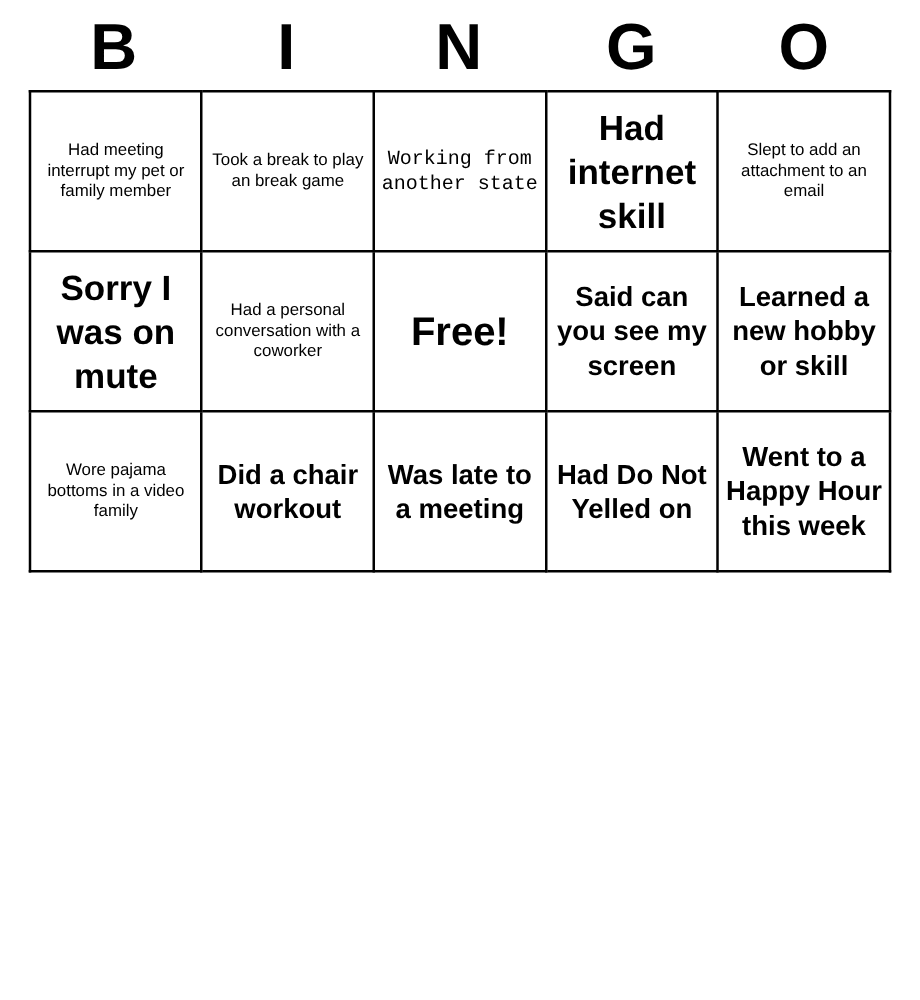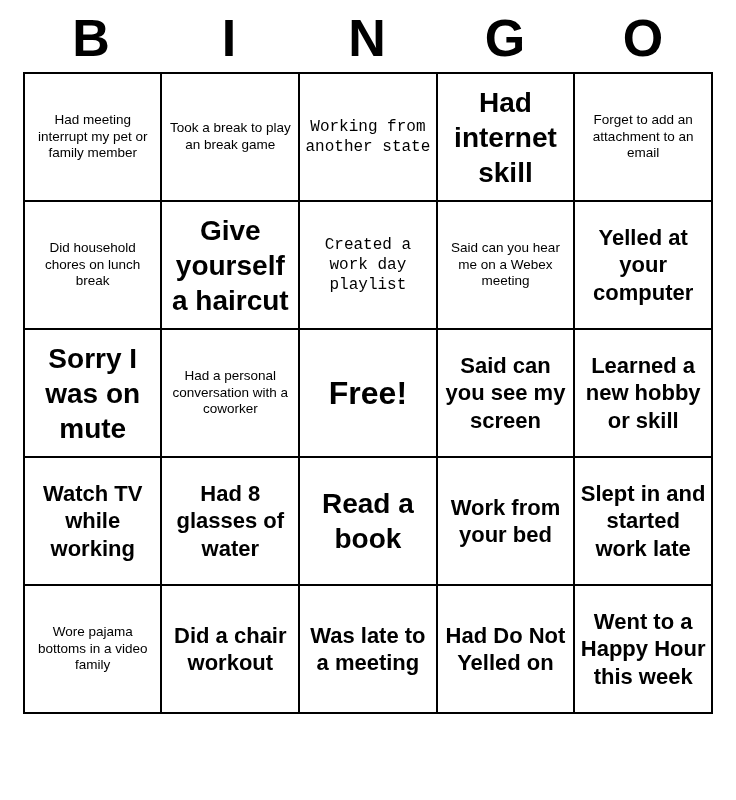--- a/index.html
+++ b/index.html
@@ -75,42 +75,28 @@
     <div class="bingo-letter">O</div>
   </div>
 
 <table id="bingo-grid">
   <tbody id="grid-body">
   <tr>
         <td class="cell-small">Had meeting interrupt my pet or family member</td>
         <td class="cell-small">Took a break to play an break game</td>
         <td class="cell-medium">Working from another state</td>
         <td class="cell-xlarge">Had internet skill</td>
-        <td class="cell-small">Forget to add an attachment to an email</td>
-      </tr>
-      <tr>
-        <td class="cell-small">Did household chores on lunch break</td>
-        <td class="cell-xlarge">Give yourself a haircut</td>
-        <td class="cell-medium">Created a work day playlist</td>
-        <td class="cell-small">Said can you hear me on a Webex meeting</td>
-        <td class="cell-large">Yelled at your computer</td>
+        <td class="cell-small">Slept to add an attachment to an email</td>
       </tr>
       <tr>
         <td class="cell-xlarge">Sorry I was on mute</td>
         <td class="cell-small">Had a personal conversation with a coworker</td>
         <td class="free-cell">Free!</td>
         <td class="cell-large">Said can you see my screen</td>
         <td class="cell-large">Learned a new hobby or skill</td>
-      </tr>
-      <tr>
-        <td class="cell-large">Watch TV while working</td>
-        <td class="cell-large">Had 8 glasses of water</td>
-        <td class="cell-xlarge">Read a book</td>
-        <td class="cell-large">Work from your bed</td>
-        <td class="cell-large">Slept in and started work late</td>
       </tr>
       <tr>
         <td class="cell-small">Wore pajama bottoms in a video family</td>
         <td class="cell-large">Did a chair workout</td>
         <td class="cell-large">Was late to a meeting</td>
         <td class="cell-large">Had Do Not Yelled on</td>
         <td class="cell-large">Went to a Happy Hour this week</td>
       </tr>
     </tbody>
 </table>

